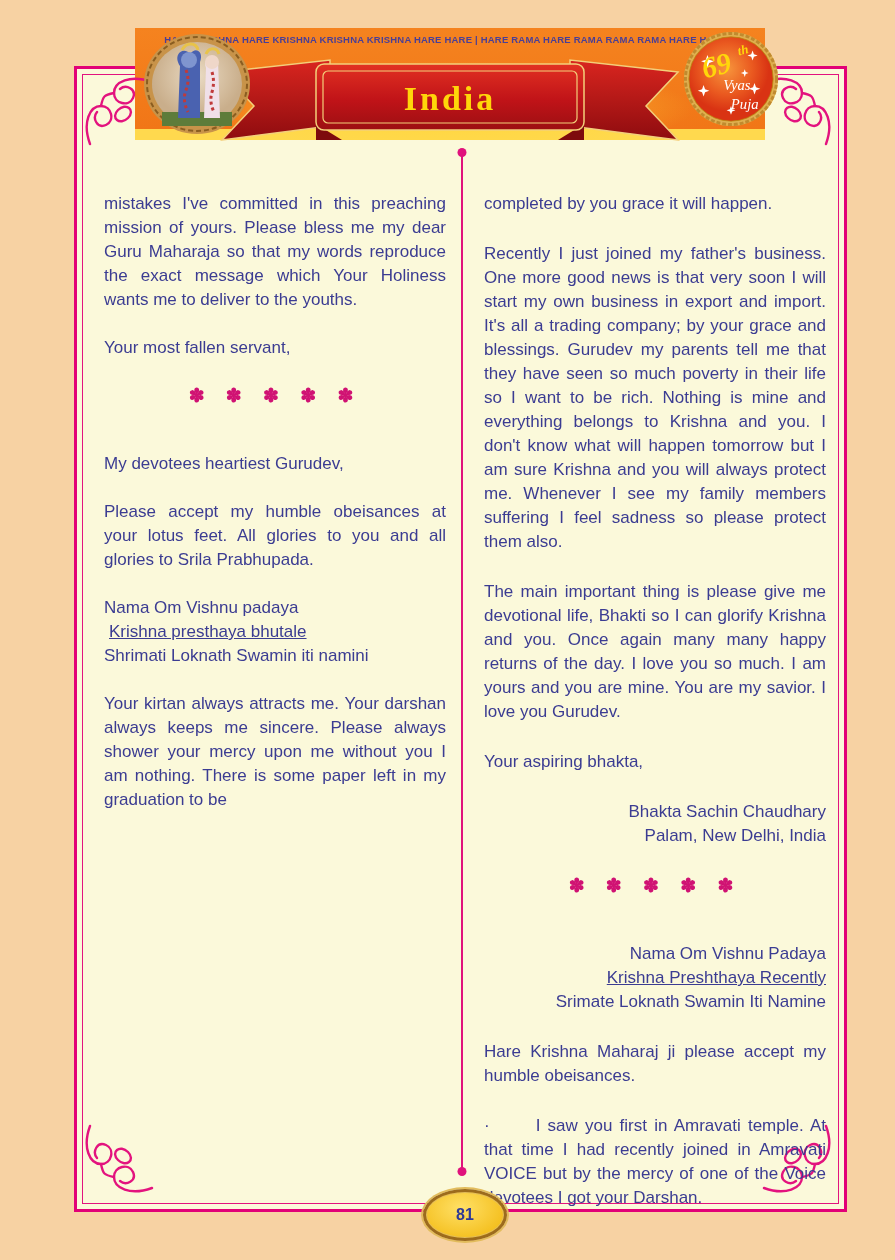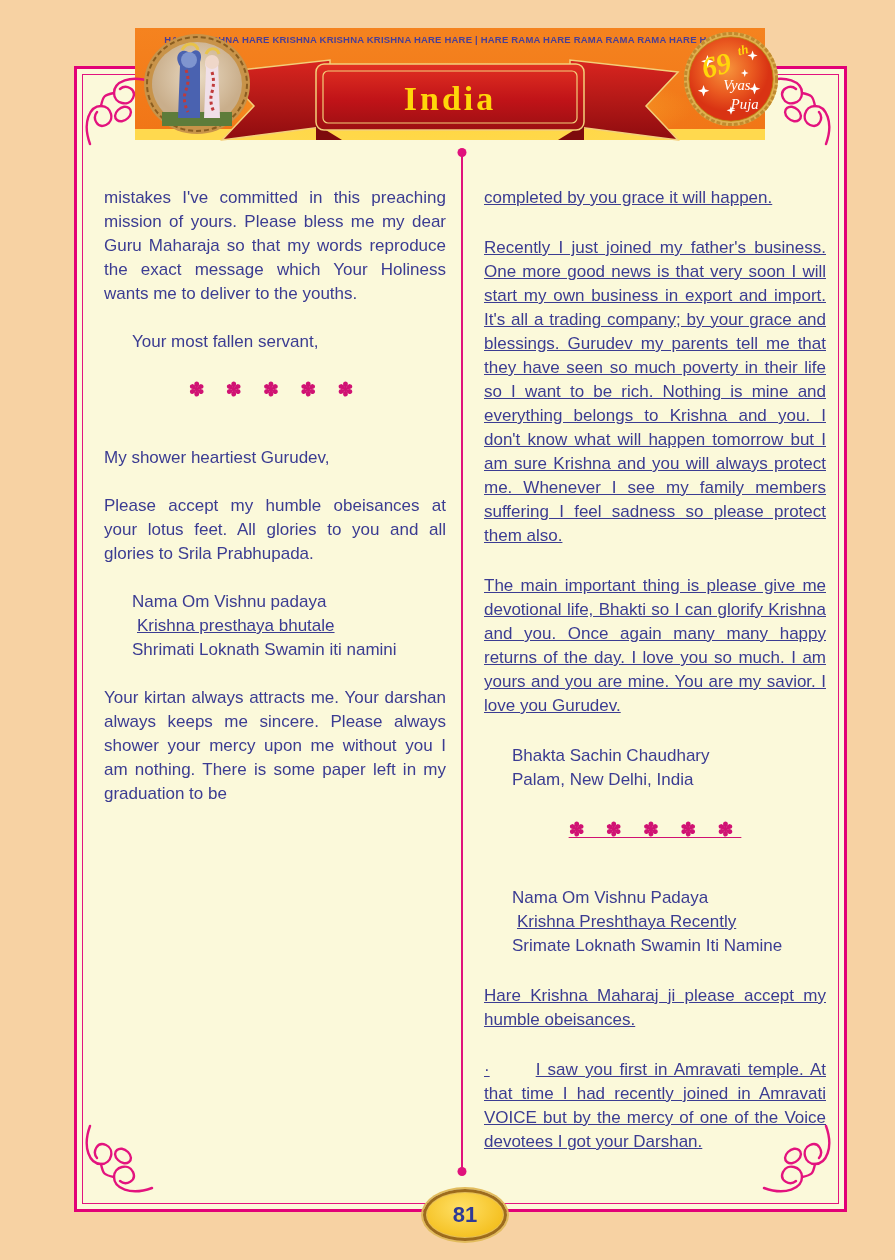--- a/index.html
+++ b/index.html
@@ -42,41 +42,41 @@
   .divider .dot{position:absolute;left:50%;transform:translateX(-50%);width:9px;height:9px;border-radius:50%;background:#E0127C;}
   .divider .dot.top{top:-4px;}
   .divider .dot.bottom{bottom:-4px;}
   
   .col{
     position:absolute;top:176px;width:342px;z-index:3;
     color:#3B3C92;font-size:17px;line-height:24px;
   }
   .col.left{left:104px;}
   .col.right{left:484px;}
-  .col p{margin:10px 0 24px 0;text-align:justify;}
-  .col.right p{margin-bottom:26px;text-decoration:underline;}
+  .col p{margin:16px 0 24px 0;text-align:justify;}
+  .col.right p{margin-bottom:26px;}
   .lines{margin:0 0 24px 0;}
-  .col.right .lines{margin-bottom:26px;}
-  .lines div{line-height:24px;margin-left:28px;}
+  .col.right .lines{margin-bottom:26px;text-align:right;}
+  .lines div{line-height:24px;}
   .verse div:nth-child(2){padding-left:5px;text-decoration:underline;}
   .sep{
     text-align:center !important;color:#D01273;font-weight:bold;
     font-size:19px;letter-spacing:8px;line-height:24px;
     margin:0 0 44px 0 !important;
   }
   .col.right .sep{margin:14px 0 44px 0 !important;}
   .gap{display:inline-block;width:46px;}
   
   .pagenum{
     position:absolute;left:423px;top:1189px;width:78px;height:46px;z-index:5;
     border-radius:50%;border:3px solid #9C6B1D;
     background:radial-gradient(ellipse at 45% 35%,#FFE066,#F4BF1E 75%);
     box-shadow:0 0 0 2px #E2BC5C, inset 0 0 0 1px #E2BC5C;
     display:flex;align-items:center;justify-content:center;
-    color:#2F3A96;font-weight:bold;font-size:22px;text-align:right;
+    color:#2F3A96;font-weight:bold;font-size:16px;text-align:right;
   }
 </style>
 </head>
 <body>
 
 <div class="page">
 
   <div class="frame">
     <div class="frame-inner"></div>
   </div>
@@ -186,34 +186,35 @@
     <span class="dot top"></span>
     <span class="dot bottom"></span>
   </div>
 
   <section class="col left">
     <p>mistakes I've committed in this preaching mission of yours. Please bless me my dear Guru Maharaja so that my words reproduce the exact message which Your Holiness wants me to deliver to the youths.</p>
     <div class="lines">
       <div>Your most fallen servant,</div>
     </div>
     <p class="sep">✽ ✽ ✽ ✽ ✽</p>
-    <p>My shower heartiest Gurudev,</p>
+    <p>My devotees heartiest Gurudev,</p>
     <p>Please accept my humble obeisances at your lotus feet. All glories to you and all glories to Srila Prabhupada.</p>
     <div class="lines verse">
       <div>Nama Om Vishnu padaya</div>
       <div>Krishna presthaya bhutale</div>
       <div>Shrimati Loknath Swamin iti namini</div>
     </div>
     <p>Your kirtan always attracts me. Your darshan always keeps me sincere. Please always shower your mercy upon me without you I am nothing. There is some paper left in my graduation to be</p>
   </section>
 
   <section class="col right">
     <p>completed by you grace it will happen.</p>
     <p>Recently I just joined my father's business. One more good news is that very soon I will start my own business in export and import. It's all a trading company; by your grace and blessings. Gurudev my parents tell me that they have seen so much poverty in their life so I want to be rich. Nothing is mine and everything belongs to Krishna and you. I don't know what will happen tomorrow but I am sure Krishna and you will always protect me. Whenever I see my family members suffering I feel sadness so please protect them also.</p>
     <p>The main important thing is please give me devotional life, Bhakti so I can glorify Krishna and you. Once again many many happy returns of the day. I love you so much. I am yours and you are mine. You are my savior. I love you Gurudev.</p>
+    <p>Your aspiring bhakta,</p>
     <div class="lines">
       <div>Bhakta Sachin Chaudhary</div>
       <div>Palam, New Delhi, India</div>
     </div>
     <p class="sep">✽ ✽ ✽ ✽ ✽</p>
     <div class="lines verse">
       <div>Nama Om Vishnu Padaya</div>
       <div>Krishna Preshthaya Recently</div>
       <div>Srimate Loknath Swamin Iti Namine</div>
     </div>

